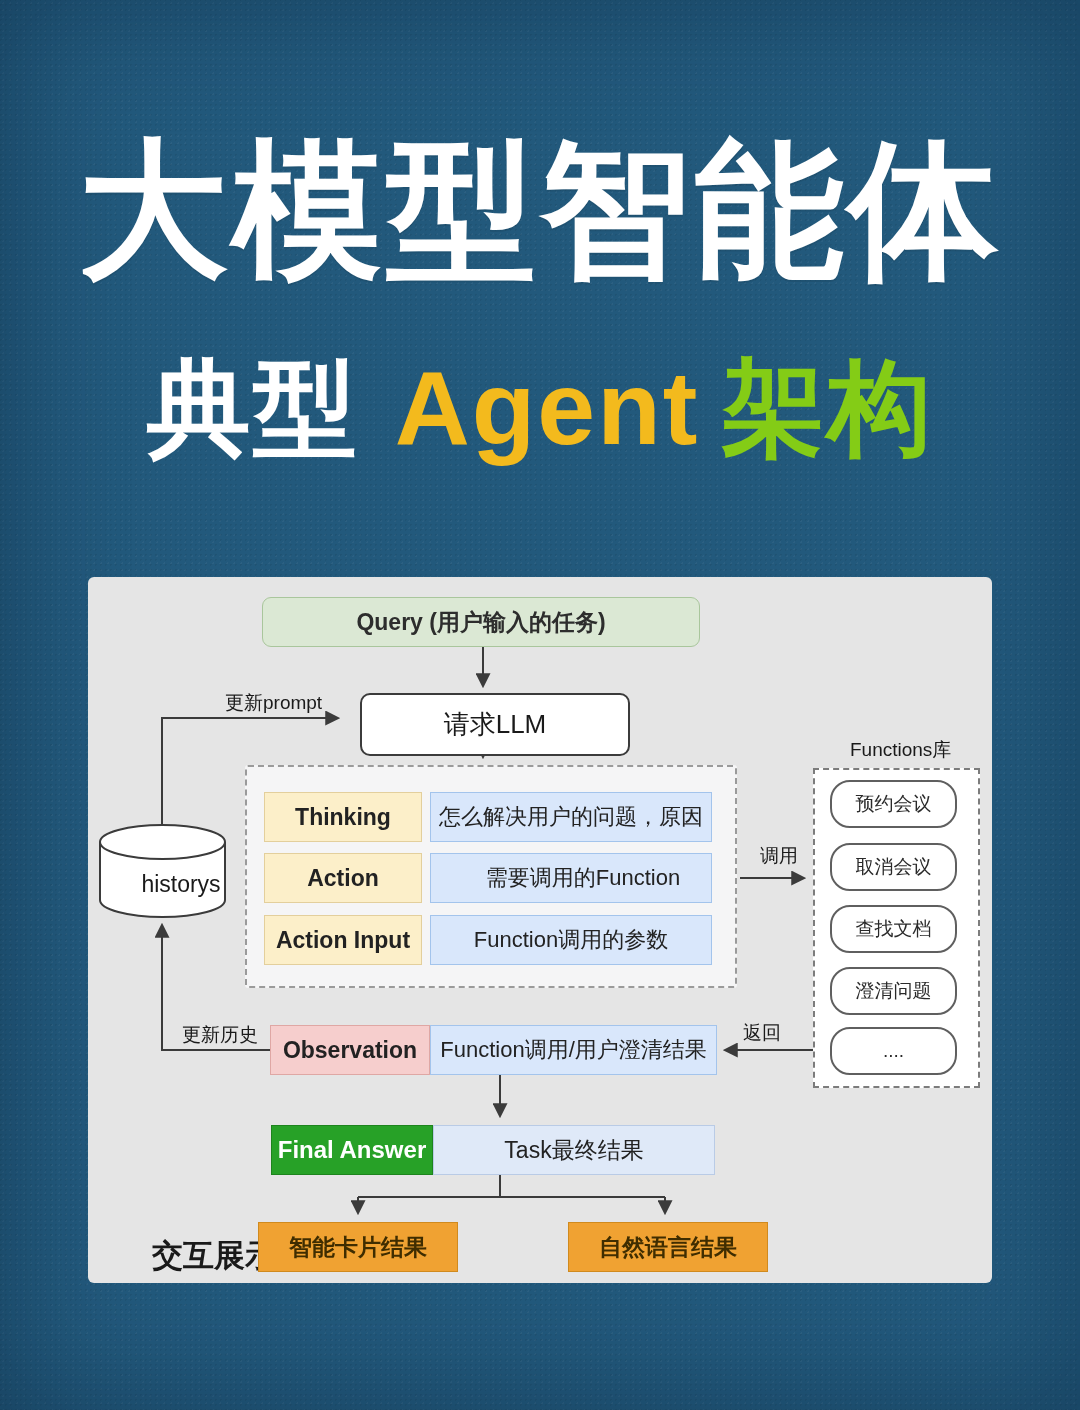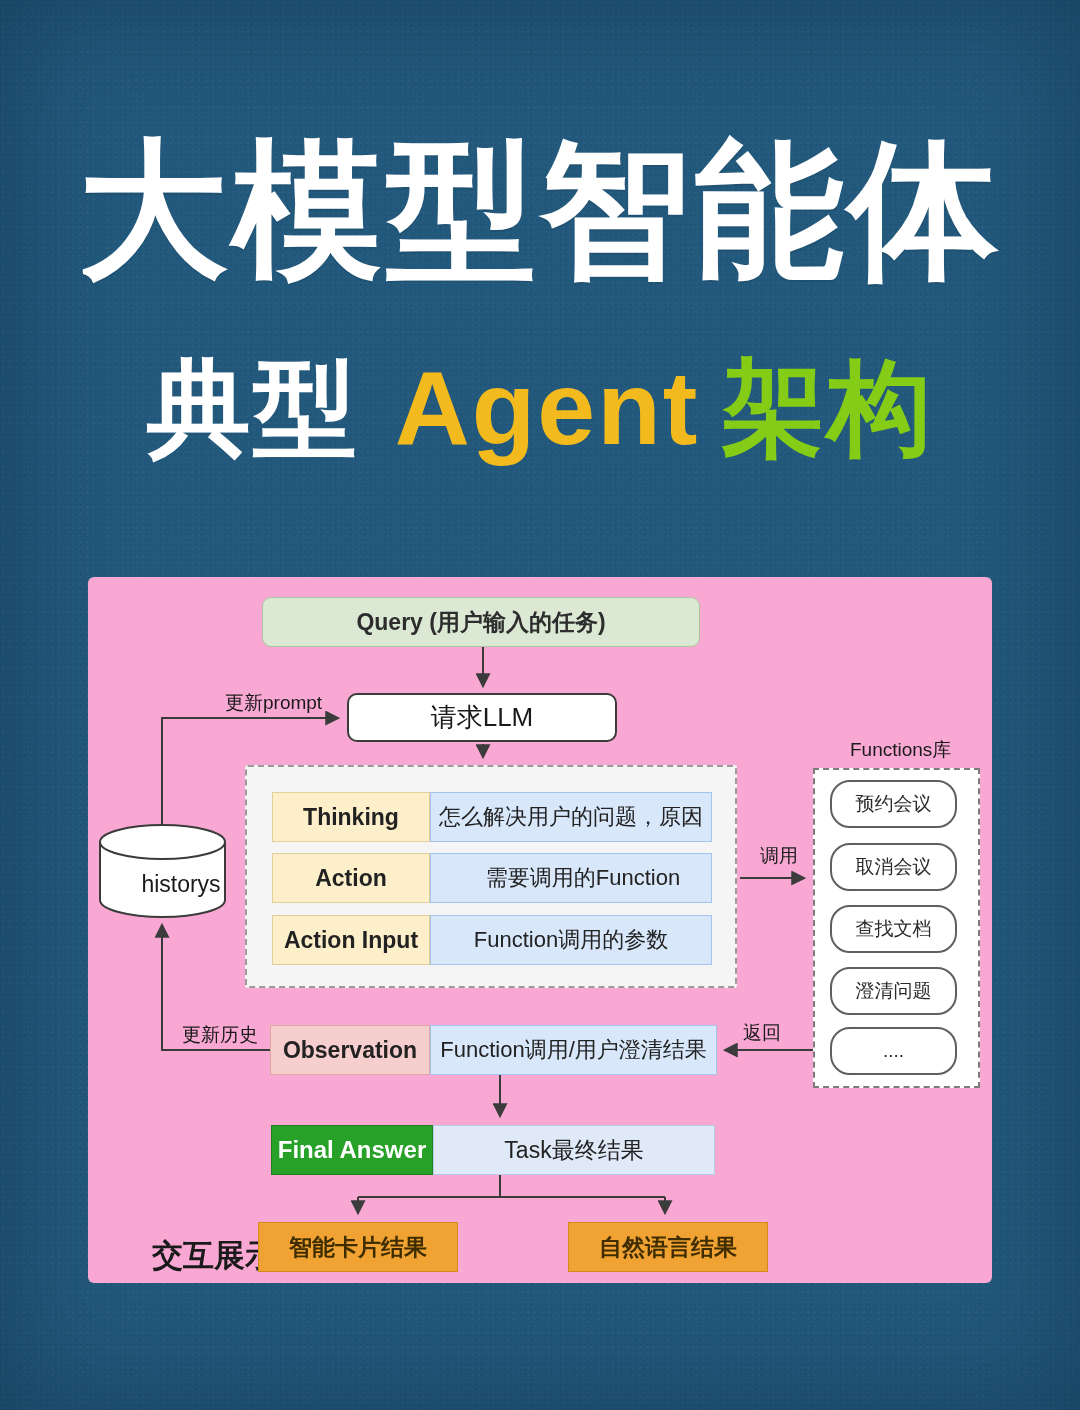--- a/index.html
+++ b/index.html
@@ -32,49 +32,49 @@
     text-align:center;
     font-size:104px; font-weight:900; line-height:1.2;
     letter-spacing:2px;
   }
   .title-2 .w { color:#ffffff; }
   .title-2 .y { color:#f3ba1d; margin-left:36px; }
   .title-2 .y2 { color:#84cc16; margin-left:22px; }
 
   .card {
     position:absolute; left:88px; top:577px; width:904px; height:706px;
-    background:#f9a8d4; border-radius:6px;
+    background:#e5e5e5; border-radius:6px;
   }
   .abs { position:absolute; }
   .box {
     position:absolute;
     display:flex; align-items:center; justify-content:center;
     text-align:center; color:#1f1f1f;
   }
   .query-box {
     left:174px; top:20px; width:438px; height:50px;
     background:#dbe8d4; border:1.5px solid #a9c69c; border-radius:9px;
     font-size:23px; font-weight:600; color:#2d2d2d;
   }
   .llm-box {
-    left:259px; top:116px; width:270px; height:49px;
+    left:272px; top:116px; width:270px; height:63px;
     background:#ffffff; border:2px solid #3b3b3b; border-radius:10px;
     font-size:26px; color:#1a1a1a;
   }
   .panel {
     left:157px; top:188px; width:492px; height:223px;
     background:#f5f5f6; border:2px dashed #9a9a9a; border-radius:3px;
   }
   .func-panel {
     left:725px; top:191px; width:167px; height:320px;
     background:#ffffff; border:2px dashed #7c7c7c;
   }
   .row-label {
     background:#fcefc9; border:1px solid #e3cf9c;
-    left:184px; width:158px; height:50px;
+    left:176px; width:158px; height:50px;
     font-size:23px; font-weight:600; color:#222;
   }
   .row-desc {
     background:#d9e7fb; border:1px solid #a3c4ec;
     left:342px; width:282px; height:50px;
     font-size:22px; color:#222;
   }
   .obs-label {
     background:#f6cecd; border:1px solid #dfa7a4;
     left:182px; top:448px; width:160px; height:50px;

